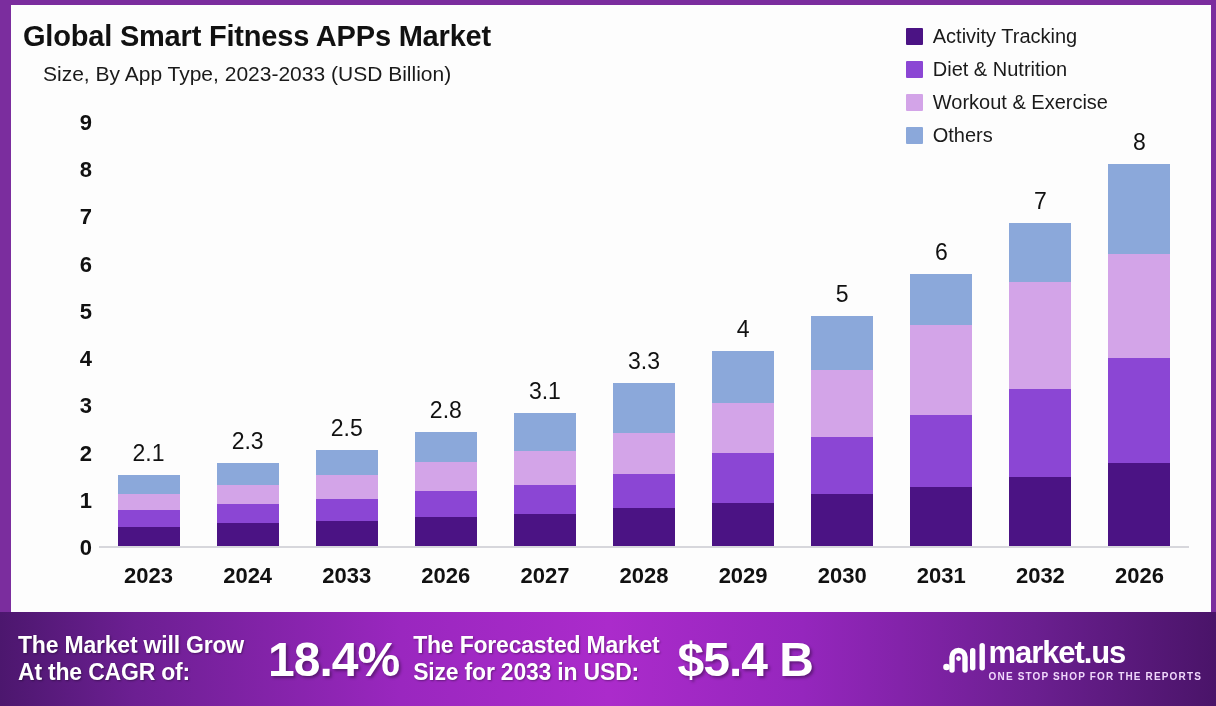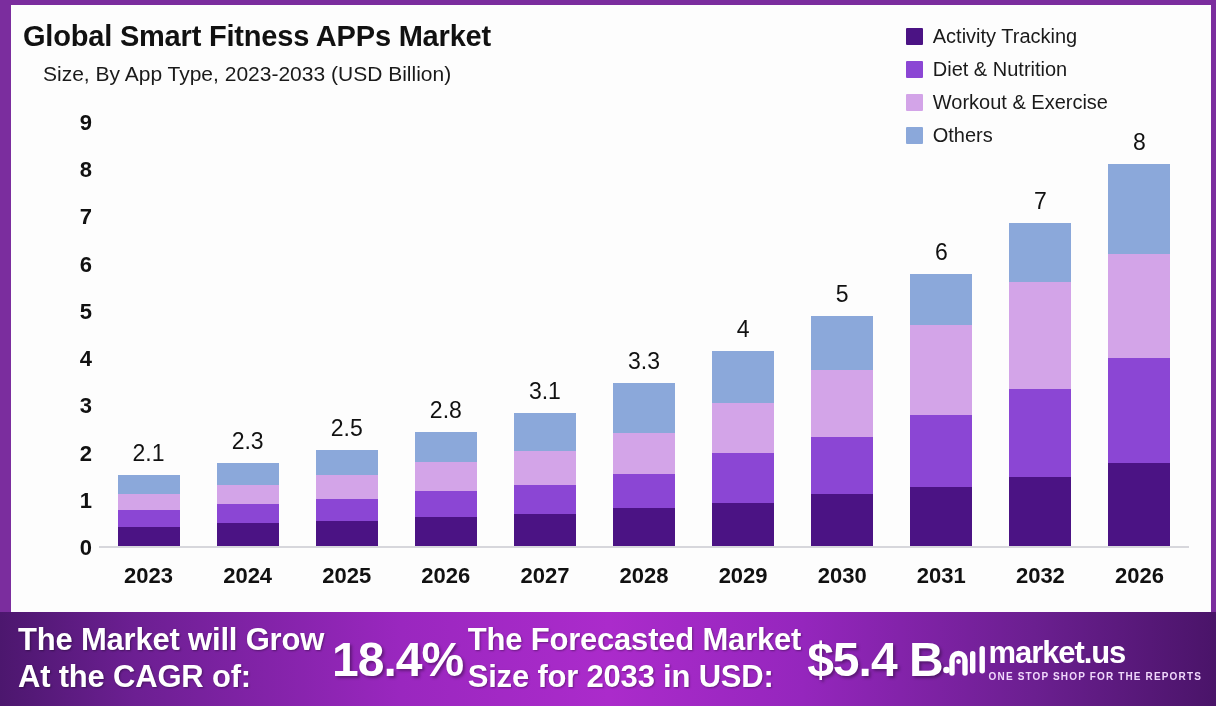--- a/index.html
+++ b/index.html
@@ -119,35 +119,35 @@
     position: absolute; left: 0; top: 612px;
     width: 1216px; height: 94px;
     background: linear-gradient(90deg,
         #4c176e 0%, #6c1f92 11%, #9a27bf 33%,
         #ab2bcb 50%, #9526bd 66%, #6b1f90 85%, #4a1469 100%);
     display: flex; align-items: center;
     padding: 0 14px 0 18px;
     overflow: hidden;
   }
   .banner-text {
-    color: #ffffff; font-weight: bold; font-size: 31px;
+    color: #ffffff; font-weight: bold; font-size: 23px;
     line-height: 1.18; letter-spacing: -0.2px;
     text-shadow: 1px 1px 2px rgba(0,0,0,.35);
     white-space: nowrap;
   }
   .banner-big {
     color: #ffffff; font-weight: bold; font-size: 48px;
     letter-spacing: -1px; white-space: nowrap;
     text-shadow: 2px 2px 3px rgba(0,0,0,.35);
   }
   .banner-gap-a { width: 24px; }
   .banner-gap-b { width: 14px; }
   .banner-gap-c { width: 18px; }
   .logo {
-    display: flex; align-items: center; 
+    display: flex; align-items: flex-start; 
     margin-left: auto;
   }
   .logo-mark { width: 46px; height: 38px; flex: 0 0 46px; }
   .logo-text-wrap { display: flex; flex-direction: column; }
   .logo-word {
     color: #ffffff; font-weight: bold; font-size: 31px;
     letter-spacing: -1.1px; line-height: 1;
   }
   .logo-tag {
     color: #f0d8fb; font-size: 10px; font-weight: bold;
@@ -301,21 +301,21 @@
                 <div class="seg" style="height: 103.889px; background: rgb(211, 164, 232);"></div>
                 <div class="seg" style="height: 90.1944px; background: rgb(139, 168, 218);"></div>
                 <div class="bar-label" style="bottom: 390.028px;">8</div>
               </div>
             </div>
           </div>
       </div>
       <div class="x-axis" id="x-axis">
           <div class="x-tick">2023</div>
           <div class="x-tick">2024</div>
-          <div class="x-tick">2025</div>
+          <div class="x-tick">2033</div>
           <div class="x-tick">2026</div>
           <div class="x-tick">2027</div>
           <div class="x-tick">2028</div>
           <div class="x-tick">2029</div>
           <div class="x-tick">2030</div>
           <div class="x-tick">2031</div>
           <div class="x-tick">2032</div>
           <div class="x-tick">2026</div>
         </div>
     </div>

